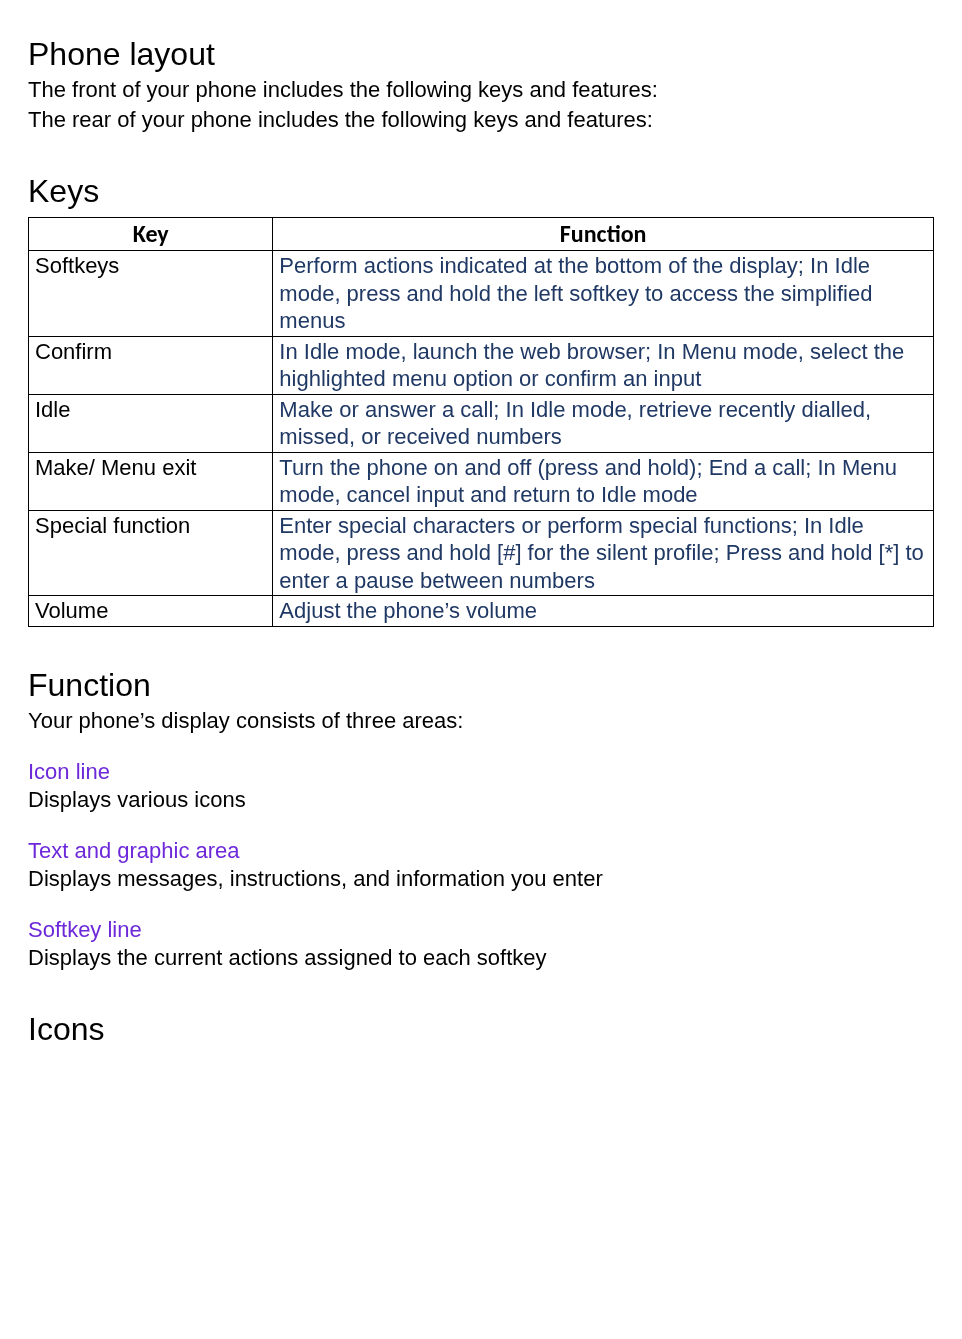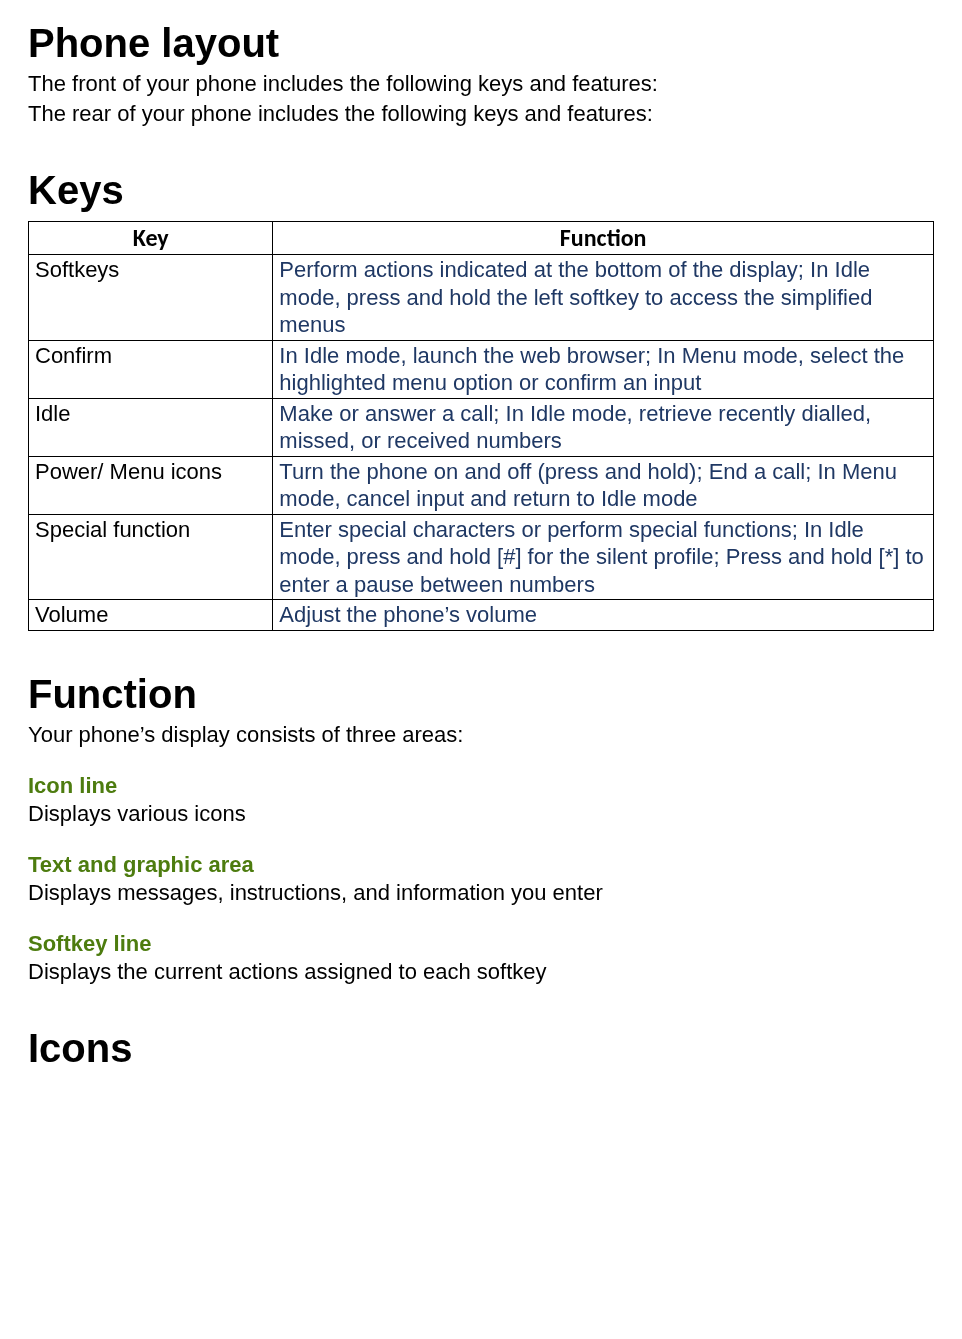--- a/index.html
+++ b/index.html
@@ -6,23 +6,23 @@
       font-family: Arial, Helvetica, sans-serif;
       margin: 0;
       padding: 18px 28px;
       color: #000;
       font-size: 22px;
       line-height: 1.25;
       width: 962px;
       box-sizing: border-box;
     }
     h1 {
-      font-weight: bold;
-      font-size: 40px;
-      margin: 0 0 2px 0;
+      font-weight: normal;
+      font-size: 32px;
+      margin: 16px 0 2px 0;
       color: #000;
     }
     .para {
       margin: 2px 0;
     }
     .section-gap {
       margin-top: 38px;
     }
     table {
       border-collapse: collapse;
@@ -42,22 +42,21 @@
       font-size: 24px;
     }
     td.key-col {
       color: #000;
       width: 27%;
     }
     td.func-col {
       color: #1F3864;
     }
     .blue-label {
-      color: #4d7c0f;
-      font-weight: bold;
+      color: #6d28d9;
     }
     .sub-block {
       margin-top: 24px;
     }
     .sub-block p {
       margin: 0;
     }
   </style>
 </head>
 <body>
@@ -81,21 +80,21 @@
       </tr>
       <tr>
         <td class="key-col">Confirm</td>
         <td class="func-col">In Idle mode, launch the web browser; In Menu mode, select the highlighted menu option or confirm an input</td>
       </tr>
       <tr>
         <td class="key-col">Idle</td>
         <td class="func-col">Make or answer a call; In Idle mode, retrieve recently dialled, missed, or received numbers</td>
       </tr>
       <tr>
-        <td class="key-col">Power/ Menu icons</td>
+        <td class="key-col">Make/ Menu exit</td>
         <td class="func-col">Turn the phone on and off (press and hold); End a call; In Menu mode, cancel input and return to Idle mode</td>
       </tr>
       <tr>
         <td class="key-col">Special function</td>
         <td class="func-col">Enter special characters or perform special functions; In Idle mode, press and hold [#] for the silent profile; Press and hold [*] to enter a pause between numbers</td>
       </tr>
       <tr>
         <td class="key-col">Volume</td>
         <td class="func-col">Adjust the phone’s volume</td>
       </tr>

